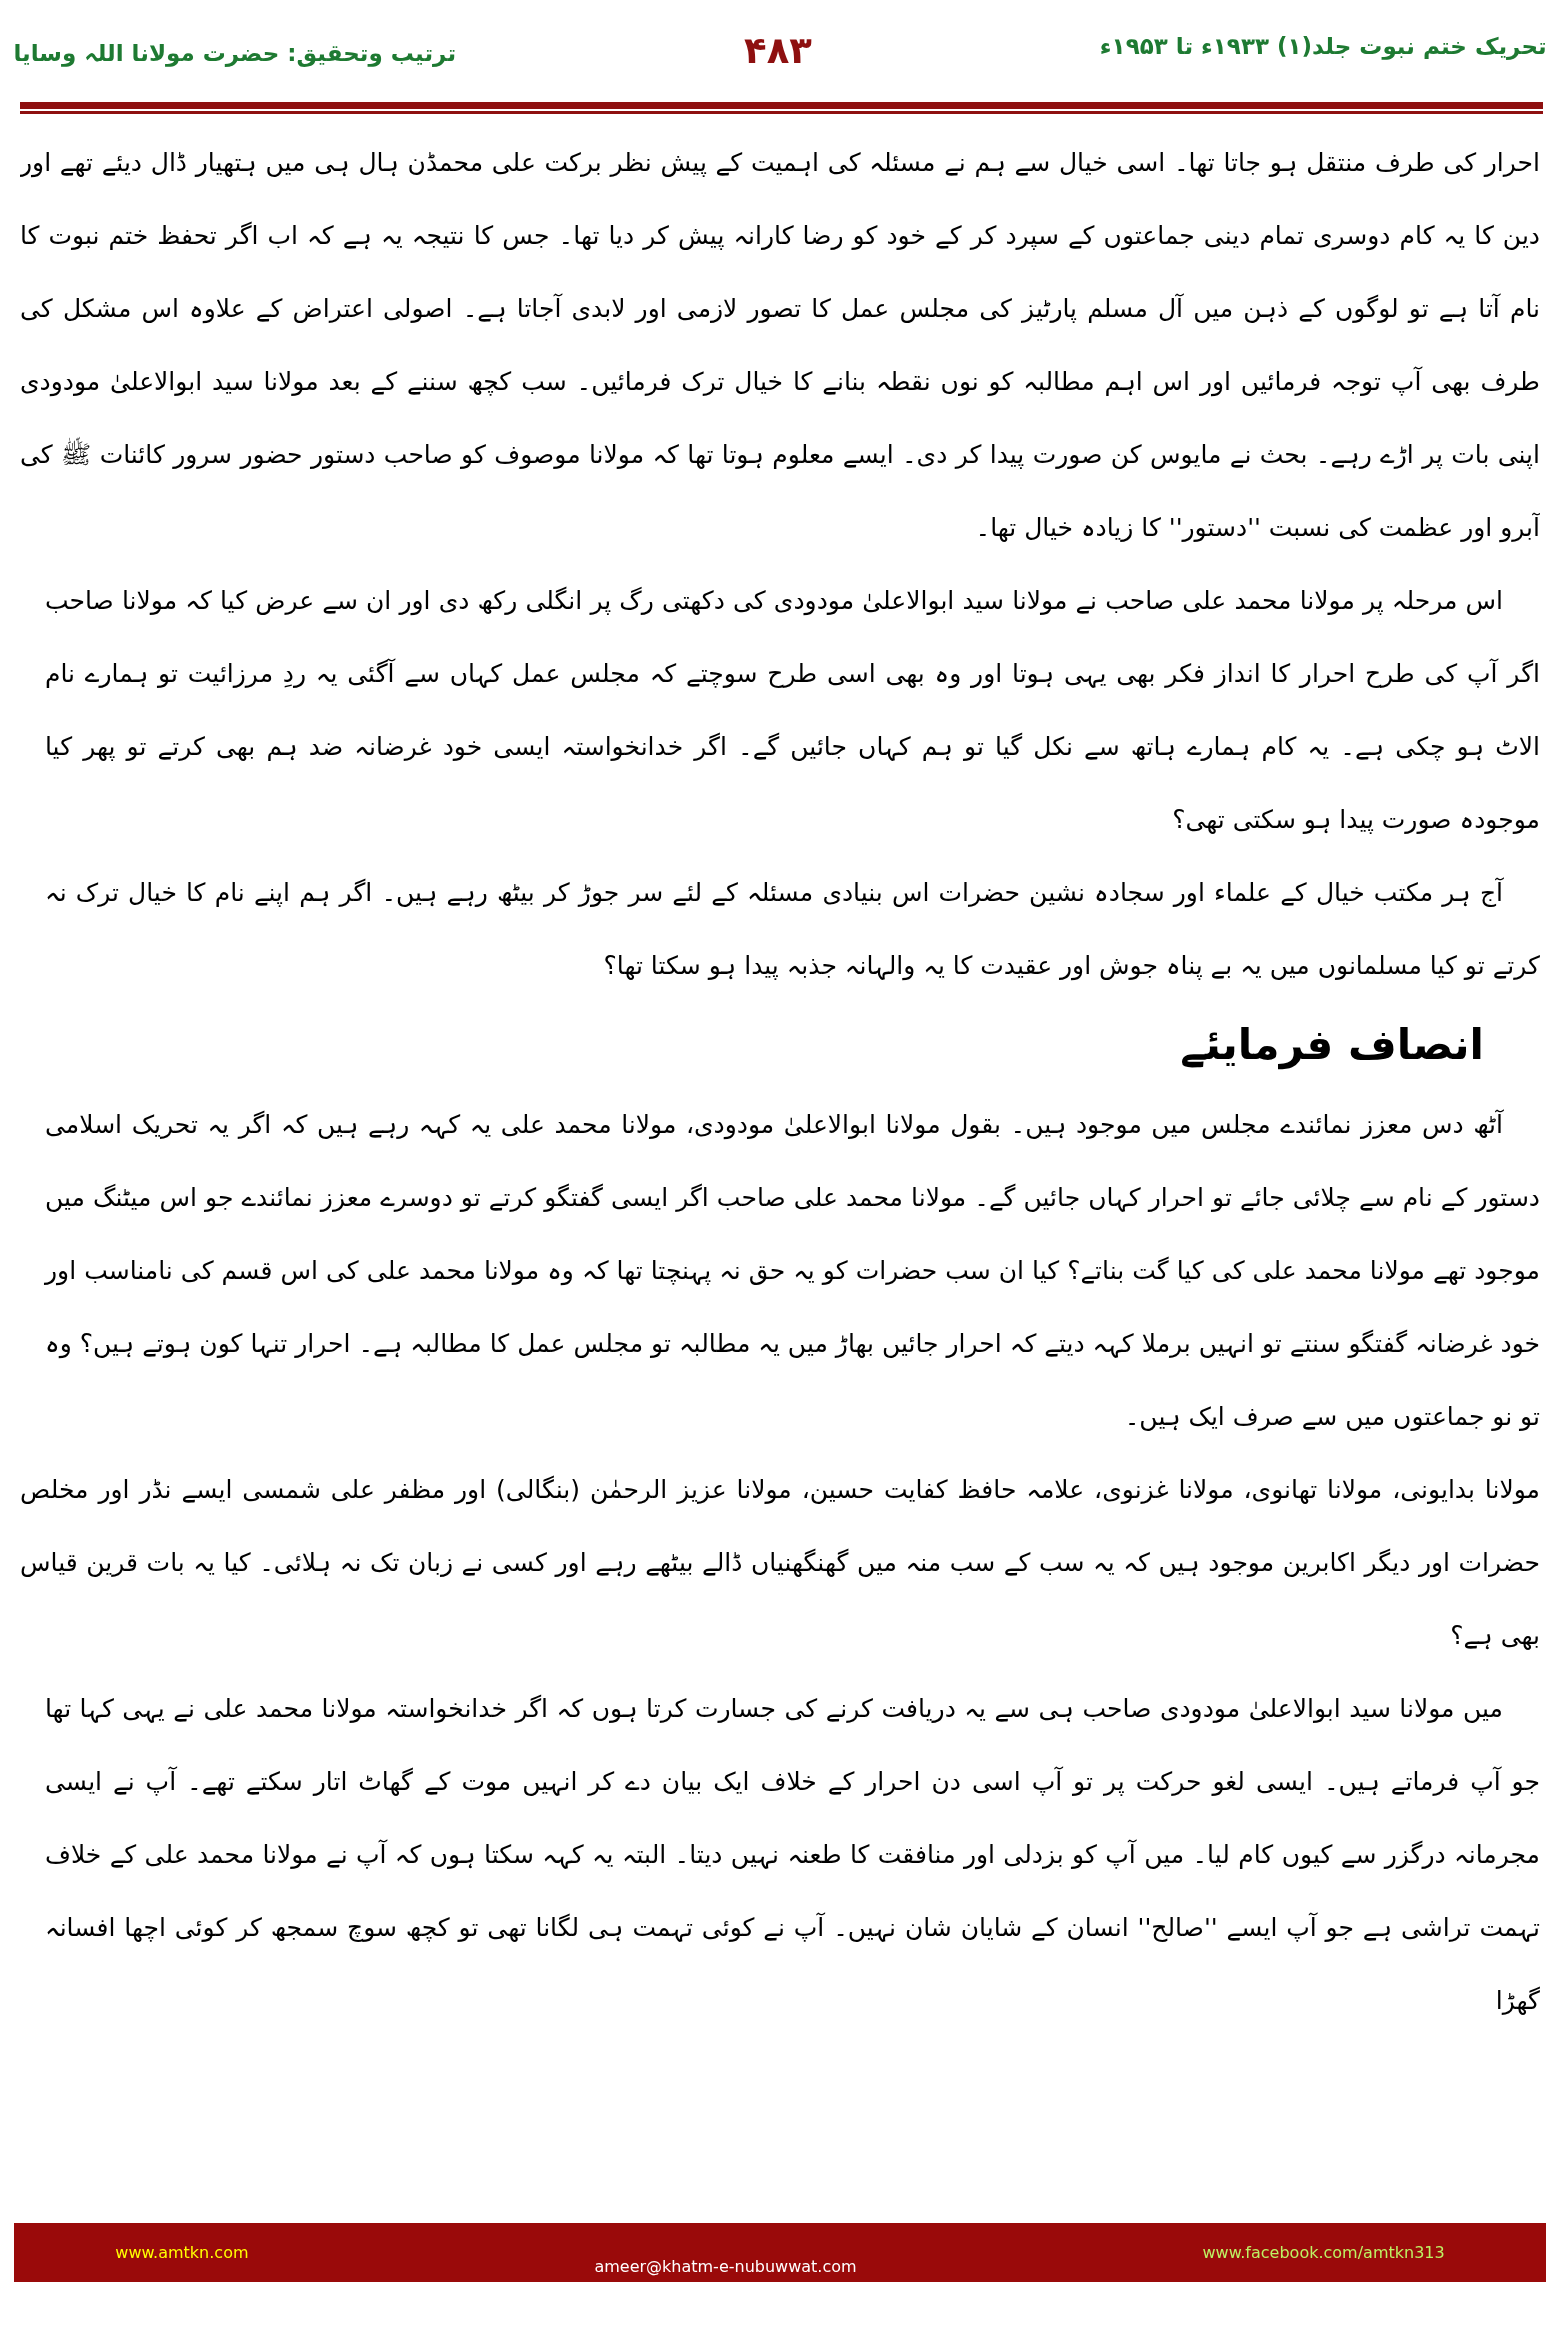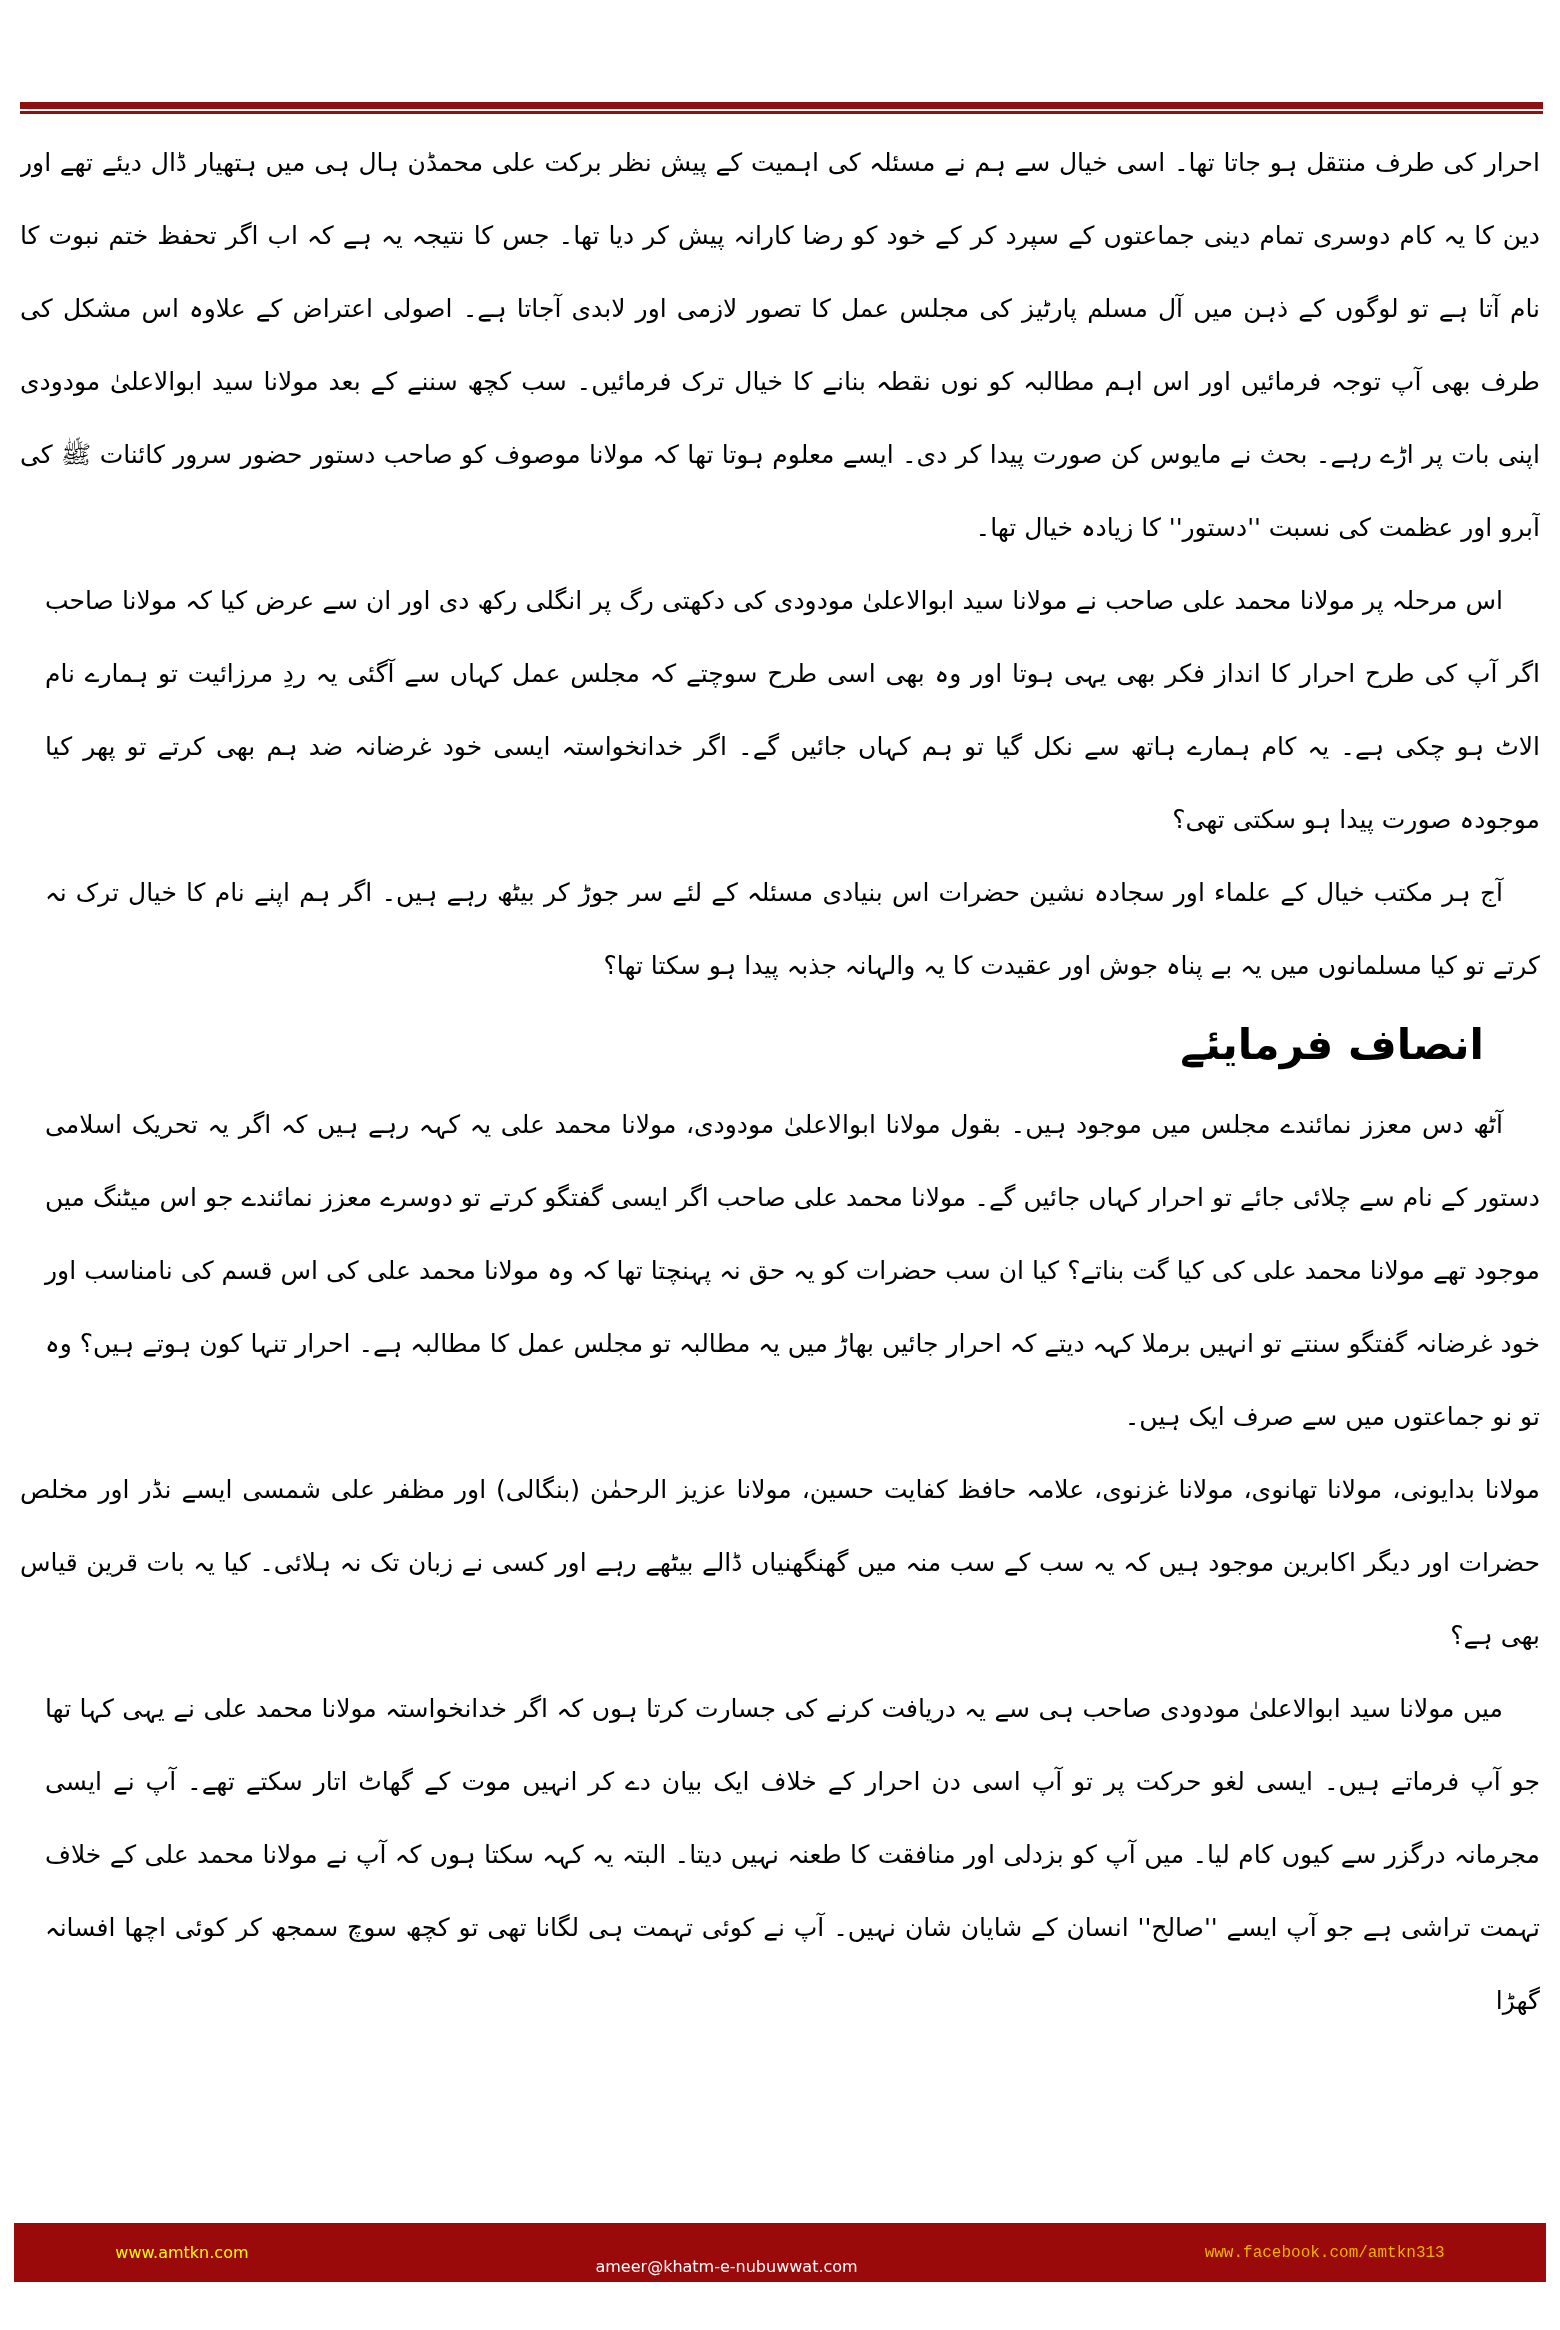--- a/index.html
+++ b/index.html
@@ -86,28 +86,33 @@
     background:#9a0a0a;
     display:flex;
     align-items:center;
     justify-content:space-between;
     padding:0 101px;
     box-sizing:border-box;
     font-size:16px;
   }
   .footer-bar .site{color:#ffff00;}
   .footer-bar .mail{color:#ffffff;margin-top:28px;}
-  .footer-bar .fb{color:#eab308;font-family:Liberation Mono, monospace;}
+  .footer-bar .fb{color:#bef264;}
   .footer-bar span{white-space:nowrap;}
 </style>
 </head>
 <body>
 
 <div class="page">
 
+  <div class="hdr">
+    <div class="hdr-side hdr-left">ترتیب وتحقیق: حضرت مولانا اللہ وسایا</div>
+    <div class="page-num">۴۸۳</div>
+    <div class="hdr-side hdr-right">تحریک ختم نبوت جلد(۱) ۱۹۳۳ء تا ۱۹۵۳ء</div>
+  </div>
 
   <div class="rule-thick"></div>
   <div class="rule-thin"></div>
 
   <div class="content">
     <p>احرار کی طرف منتقل ہو جاتا تھا۔ اسی خیال سے ہم نے مسئلہ کی اہمیت کے پیش نظر برکت علی محمڈن ہال ہی میں ہتھیار ڈال دیئے تھے اور دین کا یہ کام دوسری تمام دینی جماعتوں کے سپرد کر کے خود کو رضا کارانہ پیش کر دیا تھا۔ جس کا نتیجہ یہ ہے کہ اب اگر تحفظ ختم نبوت کا نام آتا ہے تو لوگوں کے ذہن میں آل مسلم پارٹیز کی مجلس عمل کا تصور لازمی اور لابدی آجاتا ہے۔ اصولی اعتراض کے علاوہ اس مشکل کی طرف بھی آپ توجہ فرمائیں اور اس اہم مطالبہ کو نوں نقطہ بنانے کا خیال ترک فرمائیں۔ سب کچھ سننے کے بعد مولانا سید ابوالاعلیٰ مودودی اپنی بات پر اڑے رہے۔ بحث نے مایوس کن صورت پیدا کر دی۔ ایسے معلوم ہوتا تھا کہ مولانا موصوف کو صاحب دستور حضور سرور کائنات ﷺ کی آبرو اور عظمت کی نسبت ''دستور'' کا زیادہ خیال تھا۔</p>
     <p class="indent">اس مرحلہ پر مولانا محمد علی صاحب نے مولانا سید ابوالاعلیٰ مودودی کی دکھتی رگ پر انگلی رکھ دی اور ان سے عرض کیا کہ مولانا صاحب اگر آپ کی طرح احرار کا انداز فکر بھی یہی ہوتا اور وہ بھی اسی طرح سوچتے کہ مجلس عمل کہاں سے آگئی یہ ردِ مرزائیت تو ہمارے نام الاٹ ہو چکی ہے۔ یہ کام ہمارے ہاتھ سے نکل گیا تو ہم کہاں جائیں گے۔ اگر خدانخواستہ ایسی خود غرضانہ ضد ہم بھی کرتے تو پھر کیا موجودہ صورت پیدا ہو سکتی تھی؟</p>
     <p class="indent">آج ہر مکتب خیال کے علماء اور سجادہ نشین حضرات اس بنیادی مسئلہ کے لئے سر جوڑ کر بیٹھ رہے ہیں۔ اگر ہم اپنے نام کا خیال ترک نہ کرتے تو کیا مسلمانوں میں یہ بے پناہ جوش اور عقیدت کا یہ والہانہ جذبہ پیدا ہو سکتا تھا؟</p>
     <h2 class="sec-heading">انصاف فرمایئے</h2>
     <p class="indent">آٹھ دس معزز نمائندے مجلس میں موجود ہیں۔ بقول مولانا ابوالاعلیٰ مودودی، مولانا محمد علی یہ کہہ رہے ہیں کہ اگر یہ تحریک اسلامی دستور کے نام سے چلائی جائے تو احرار کہاں جائیں گے۔ مولانا محمد علی صاحب اگر ایسی گفتگو کرتے تو دوسرے معزز نمائندے جو اس میٹنگ میں موجود تھے مولانا محمد علی کی کیا گت بناتے؟ کیا ان سب حضرات کو یہ حق نہ پہنچتا تھا کہ وہ مولانا محمد علی کی اس قسم کی نامناسب اور خود غرضانہ گفتگو سنتے تو انہیں برملا کہہ دیتے کہ احرار جائیں بھاڑ میں یہ مطالبہ تو مجلس عمل کا مطالبہ ہے۔ احرار تنہا کون ہوتے ہیں؟ وہ تو نو جماعتوں میں سے صرف ایک ہیں۔</p>

